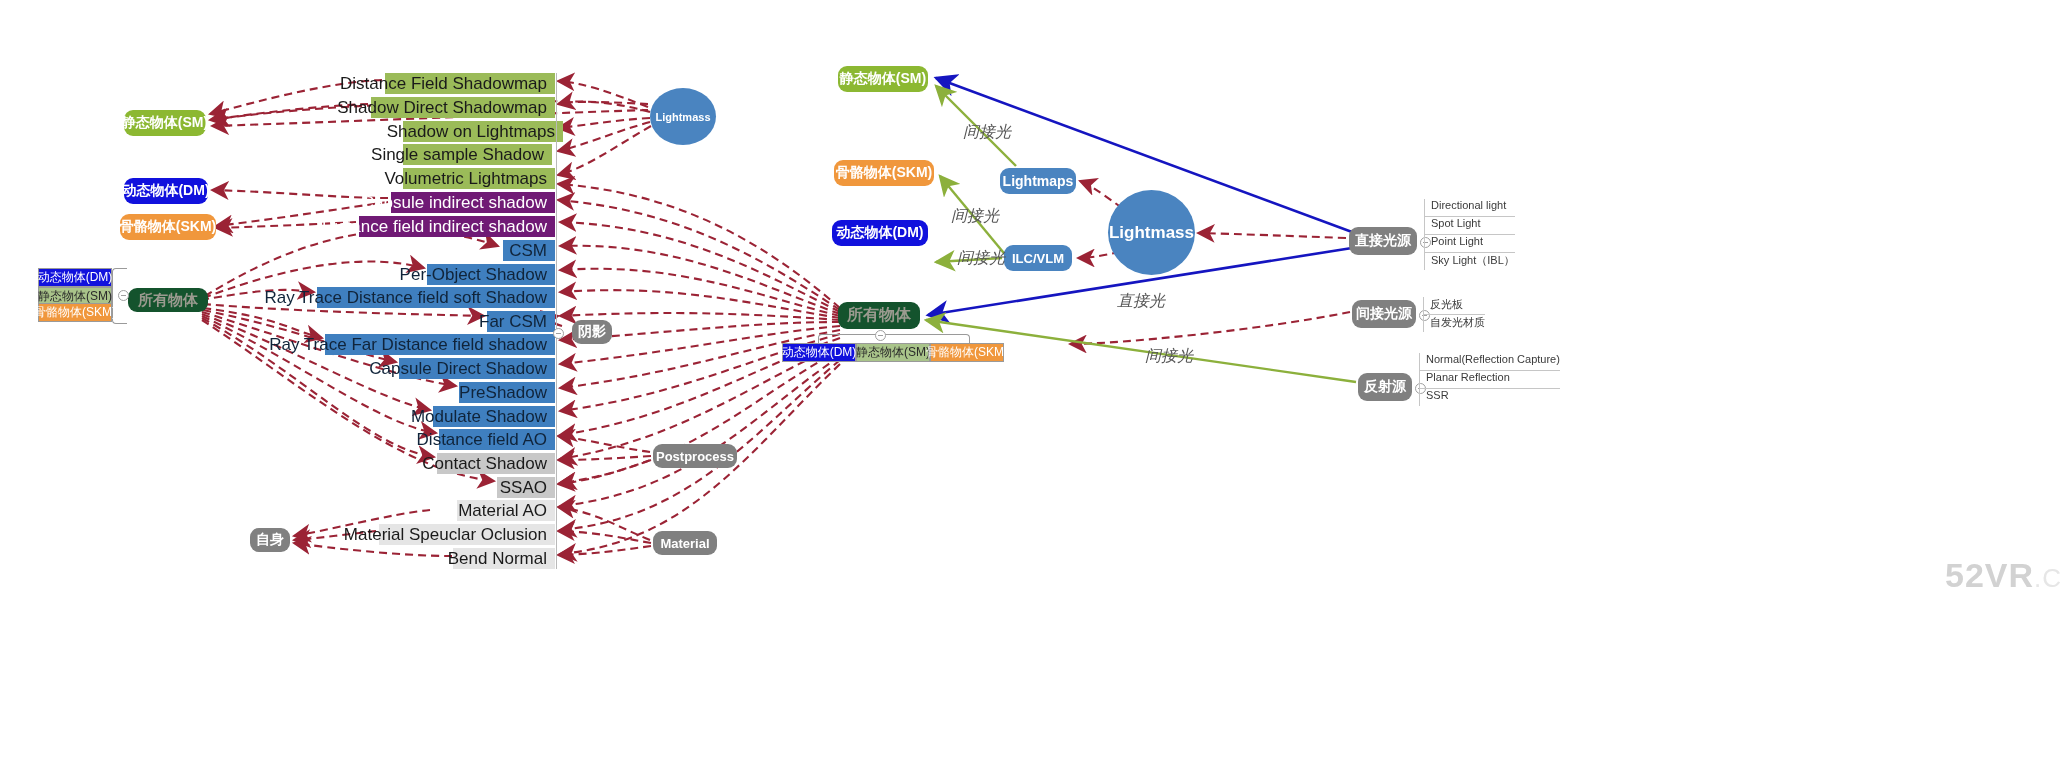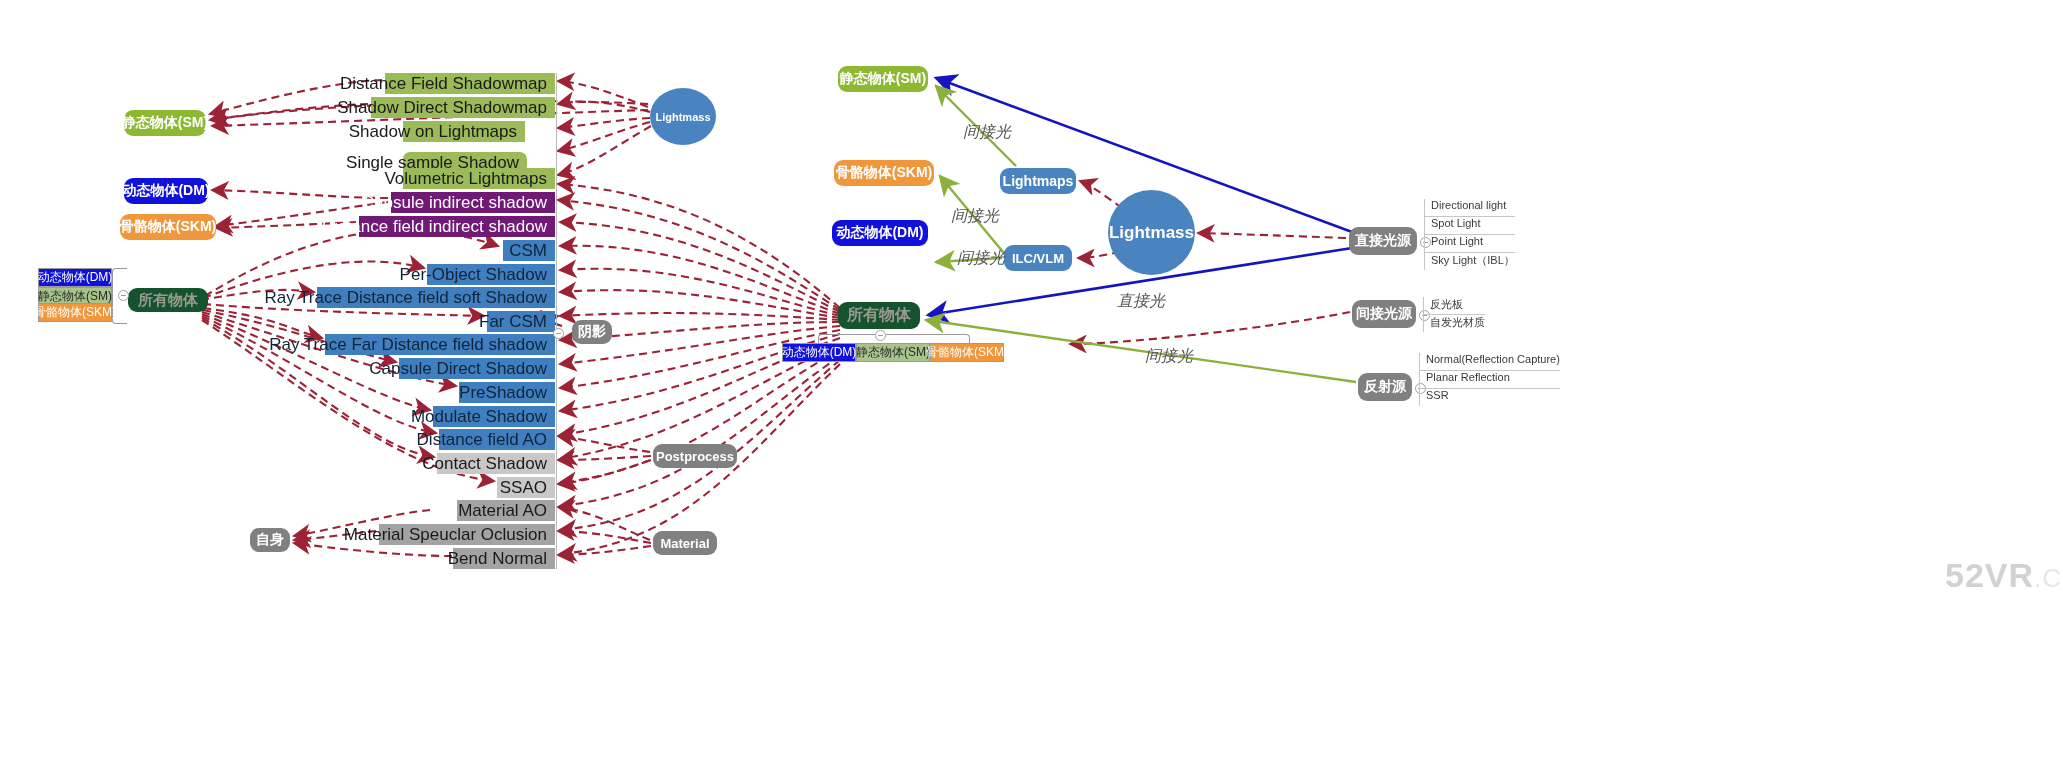--- a/index.html
+++ b/index.html
@@ -9,21 +9,21 @@
   svg.edges{position:absolute;left:0;top:0;width:2063px;height:783px;pointer-events:none;}
 
   .node{position:absolute;box-sizing:border-box;white-space:nowrap;
         display:flex;align-items:center;}
   
   .row{height:21px;justify-content:flex-end;padding:0 8px;font-size:17px;line-height:21px;}
   .row.green{background:#9BBB59;color:#1a1a1a;}
   .row.purple{background:#701a75;color:#ffffff;}
   .row.blue{background:#3F7FBF;color:#10243a;}
   .row.gray{background:#C8C8C8;color:#1a1a1a;}
-  .row.tan{background:#a3a3a3;color:#1a1a1a;padding-left:28px;}
+  .row.tan{background:#e5e5e5;color:#1a1a1a;padding-left:28px;}
 
   
   .pill{border-radius:9px;justify-content:center;font-weight:bold;}
   .pill.sm{background:#8CB832;color:#fff;}
   .pill.dm{background:#1111DD;color:#fff;}
   .pill.skm{background:#F0973C;color:#fff;}
   .pill.blu{background:#4A84C0;color:#fff;}
   .pill.gray{background:#808080;color:#fff;}
   .pill.cream{background:#14532d;color:#9a9a8f;text-align:right;}
 
@@ -179,24 +179,24 @@
     <span>自身</span>
   </div>
 
   <div id="topics-host">
       <div class="node row green" style="left: 385px; top: 73px; width: 170px;">
         <span>Distance Field Shadowmap</span>
       </div>
       <div class="node row green" style="left: 371px; top: 97px; width: 184px;">
         <span>Shadow Direct Shadowmap</span>
       </div>
-      <div class="node row green" style="left: 403px; top: 121px; width: 122px;">
+      <div class="node row green" style="left: 403px; top: 121px; width: 160px;">
         <span>Shadow on Lightmaps</span>
       </div>
-      <div class="node row green" style="left: 403px; top: 152px; width: 124px; border-radius: 7px;">
+      <div class="node row green" style="left: 403px; top: 144px; width: 149px;">
         <span>Single sample Shadow</span>
       </div>
       <div class="node row green" style="left: 403px; top: 168px; width: 152px;">
         <span>Volumetric Lightmaps</span>
       </div>
       <div class="node row purple" style="left: 391px; top: 192px; width: 164px;">
         <span>Capsule indirect shadow</span>
       </div>
       <div class="node row purple" style="left: 359px; top: 216px; width: 196px;">
         <span>Distance field indirect shadow</span>

